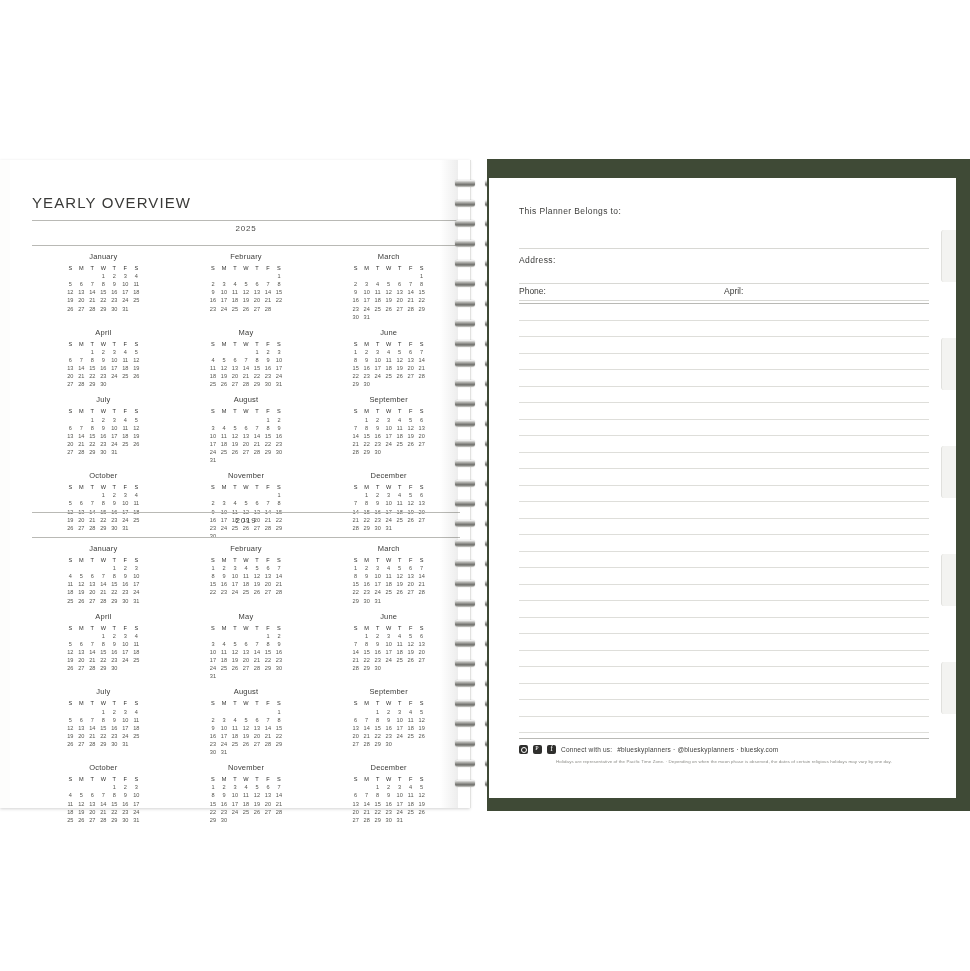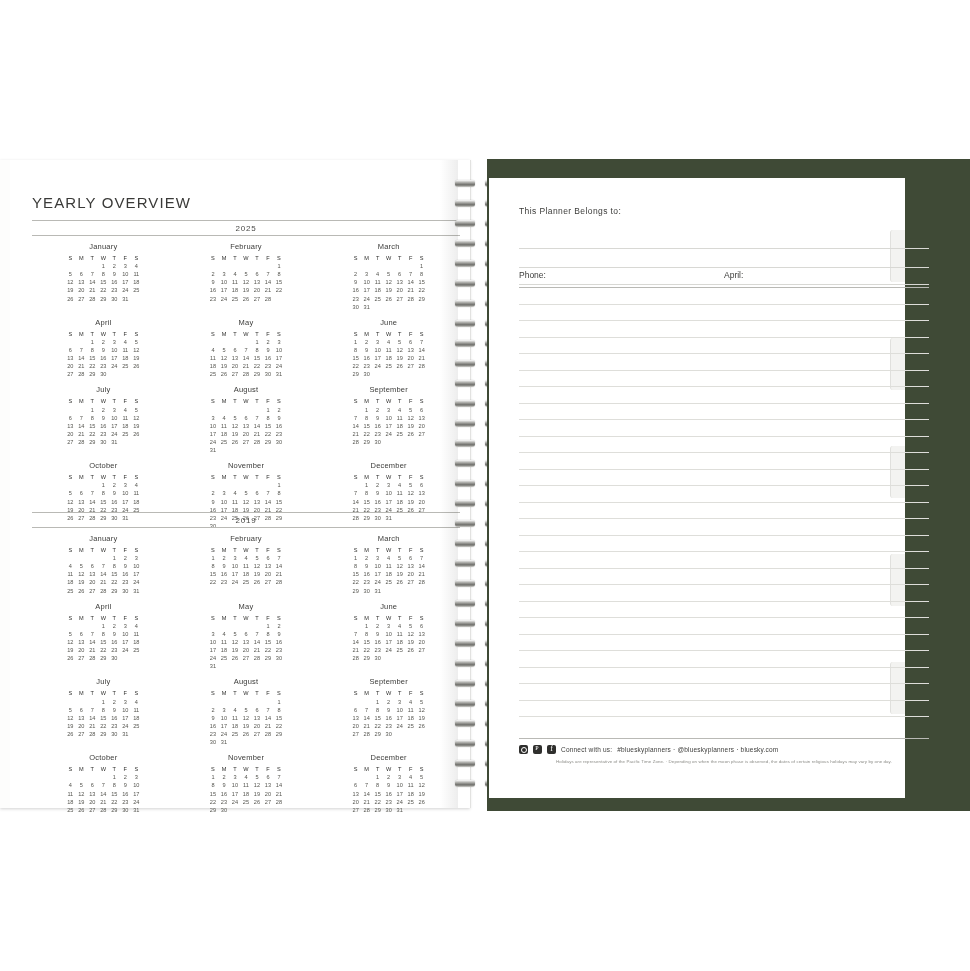--- a/index.html
+++ b/index.html
@@ -51,21 +51,21 @@
     left: 487px;
     top: -1px;
     width: 483px;
     height: 652px;
     background: #3f4a36;
   }
   .right-page {
     position: absolute;
     left: 489px;
     top: 18px;
-    width: 416px;
+    width: 467px;
     height: 620px;
     background: #ffffff;
   }
   .tab-notch {
     position: absolute;
     right: 0px;
     width: 14px;
     height: 52px;
     background: #f3f3f1;
     border-left: 1px solid #e0e0dd;
@@ -117,21 +117,21 @@
     font-weight: 400;
   }
   .year-block { position: absolute; left: 22px; width: 428px; }
   .year-head {
     text-align: center;
     font-size: 8px;
     letter-spacing: 0.8px;
     color: #4a4a48;
     border-top: 1px solid #b9b9b5;
     border-bottom: 1px solid #b9b9b5;
-    padding: 3px 0 2px 0;
+    padding: 3px 0 12px 0;
     margin-bottom: 6px;
   }
   .months-grid {
     display: grid;
     grid-template-columns: repeat(3, 1fr);
     row-gap: 7px;
   }
   .month { text-align: center; }
   .month-name {
     font-size: 7.5px;
@@ -1849,20 +1849,21 @@
       <div class="tab-notch" style="top:52px"></div>
       <div class="tab-notch" style="top:160px"></div>
       <div class="tab-notch" style="top:268px"></div>
       <div class="tab-notch" style="top:376px"></div>
       <div class="tab-notch" style="top:484px"></div>
 
       <div class="rp-pad">
         <div class="field-row field-label">This Planner Belongs to:</div>
         <div class="belongs-box"></div>
 
+        <div class="field-row field-label" style="margin-top:6px">Address:</div>
         <div class="addr-line"></div>
 
         <div class="phone-row">
           <div class="half">Phone:</div>
           <div class="half">April:</div>
         </div>
 
         <div class="goal-lines" id="goal-lines-host">
             <div class="ln first"></div>
             <div class="ln"></div>

